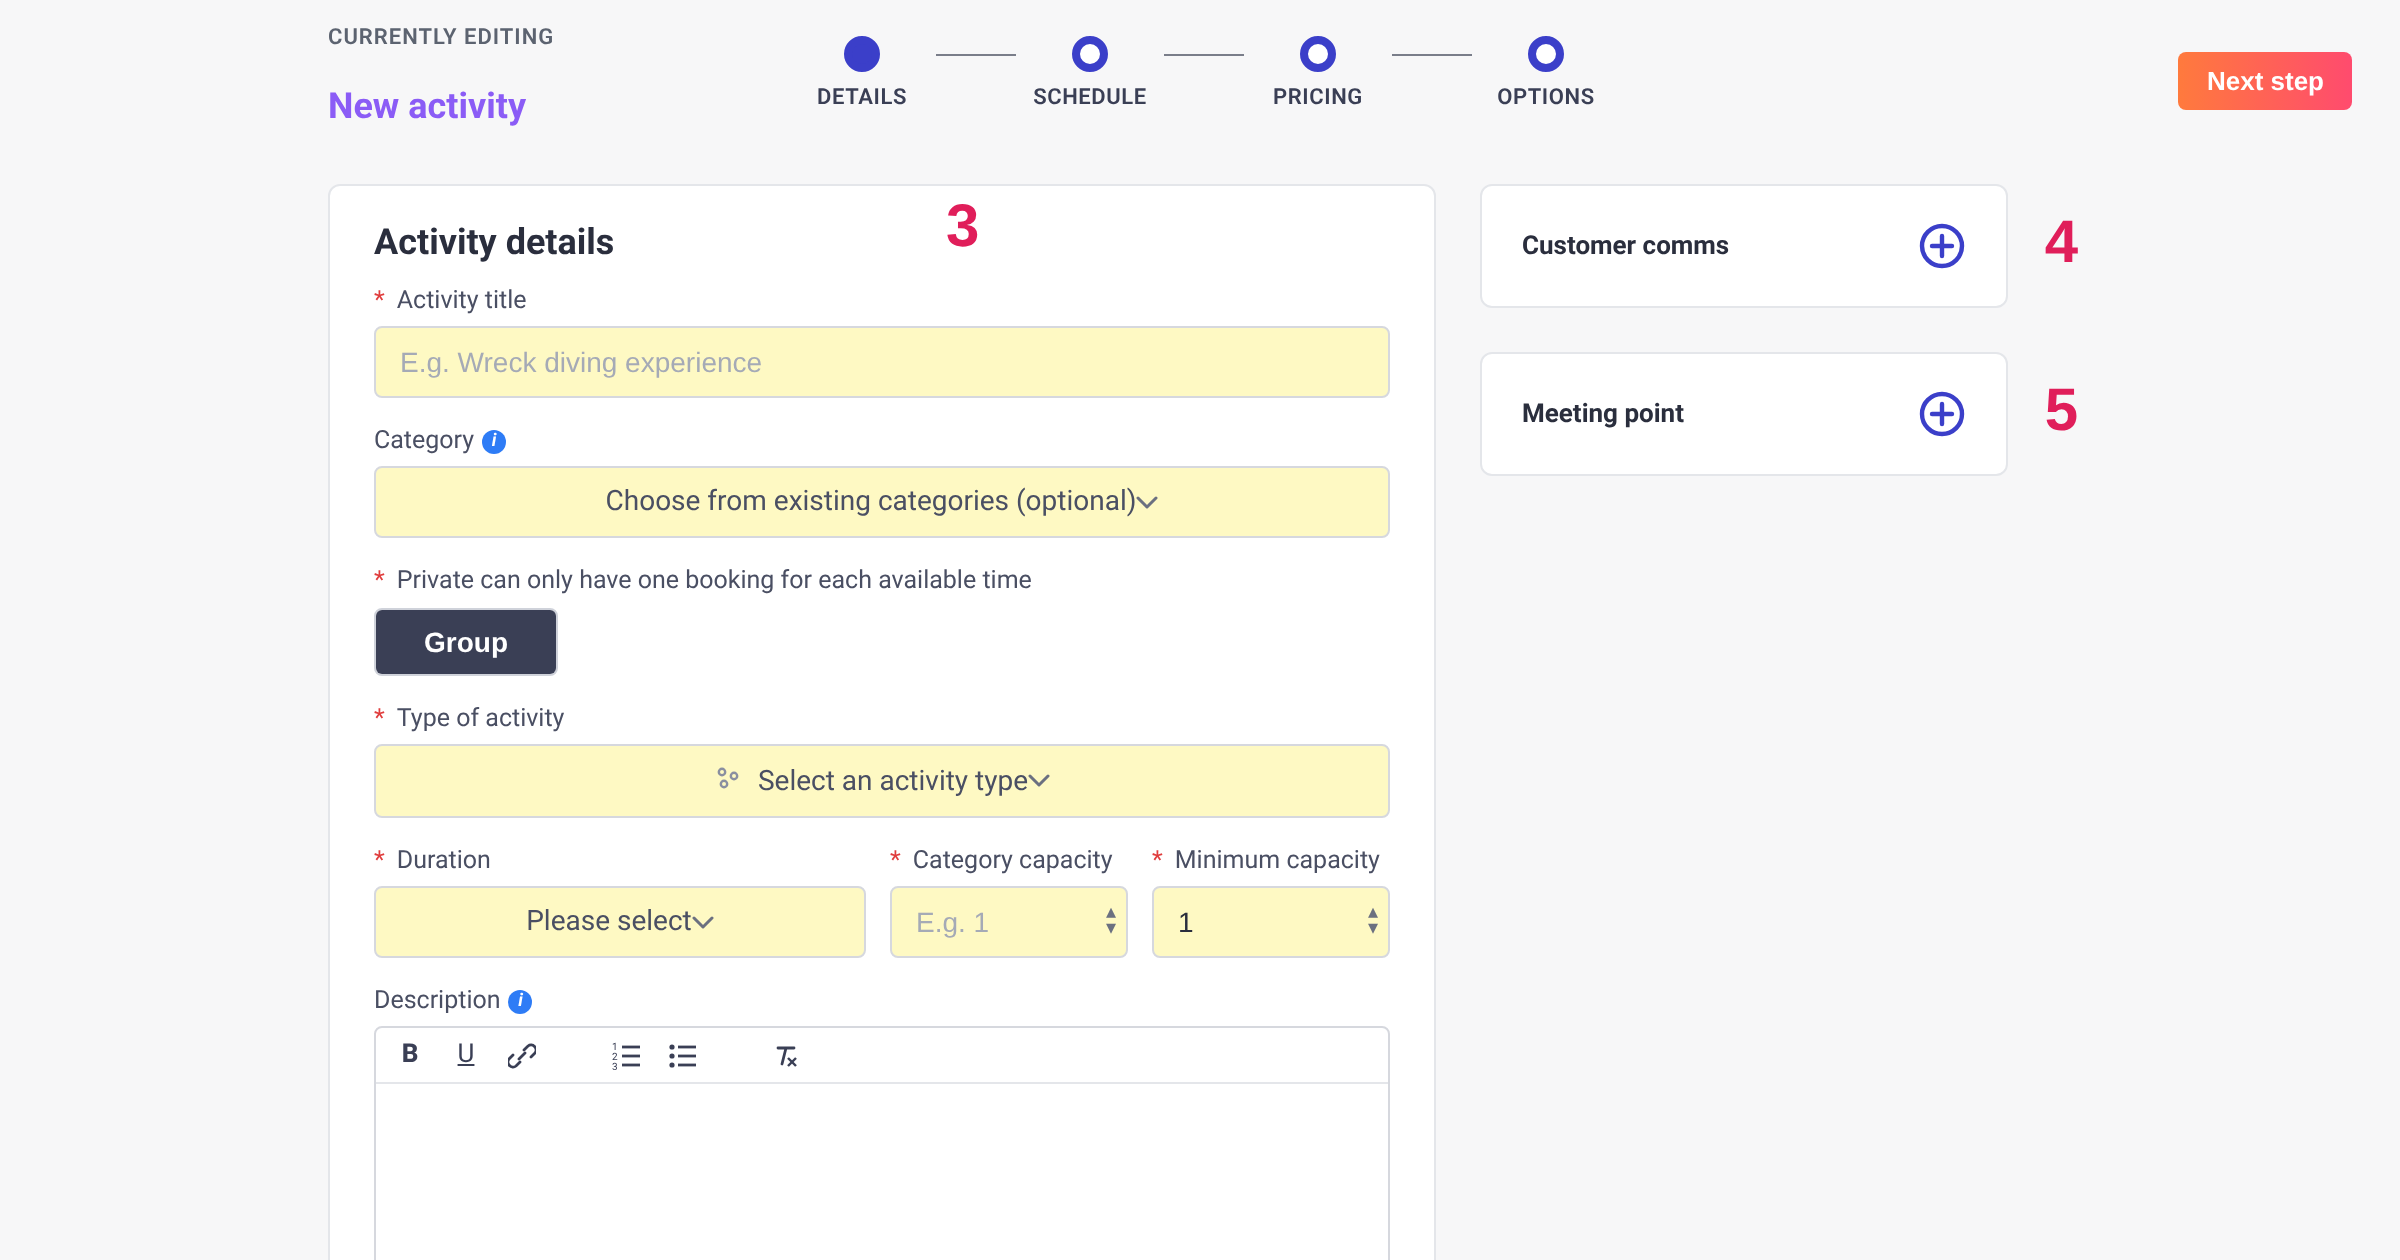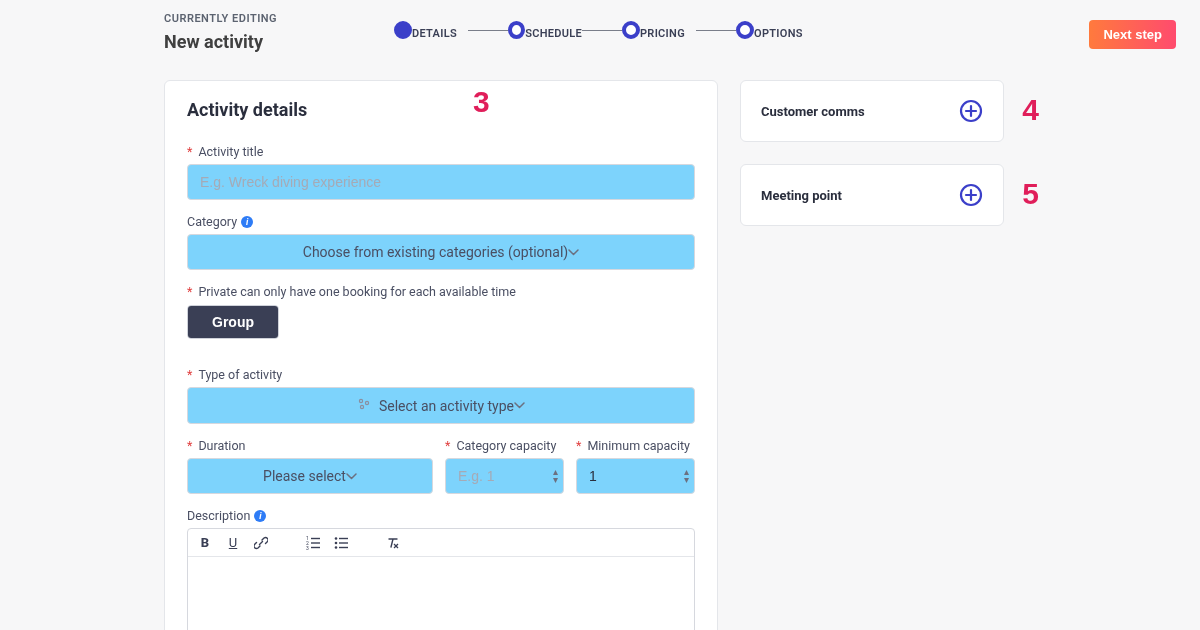--- a/index.html
+++ b/index.html
@@ -28,32 +28,32 @@
   .editing-label {
     font-size: 11px;
     letter-spacing: 0.5px;
     color: #5c6370;
     text-transform: uppercase;
     font-weight: 600;
   }
   .editing-title {
     font-size: 18px;
     font-weight: 700;
-    color: #404040;
-    margin-top: 6px;
+    color: #8b5cf6;
+    margin-top: 18px;
   }
   .stepper {
     display: flex;
     align-items: flex-start;
     gap: 0;
     padding-top: 0;
   }
   .step {
     display: flex;
-    flex-direction: row;
+    flex-direction: column;
     align-items: center;
     width: 74px;
     position: relative;
   }
   .step-dot {
     width: 18px;
     height: 18px;
     border-radius: 50%;
     background: #fff;
     border: 4px solid #3b3fc9;
@@ -124,21 +124,21 @@
     position: absolute;
     font-size: 30px;
     font-weight: 800;
     color: #e01e5a;
     font-family: Arial, sans-serif;
   }
   .section-title {
     font-size: 18px;
     font-weight: 700;
     color: #2a2e3d;
-    margin-bottom: 24px;
+    margin-bottom: 11px;
     display: flex;
     align-items: center;
     gap: 10px;
   }
   .label {
     font-size: 12.5px;
     color: #4a4f63;
     margin-bottom: 5px;
     display: flex;
     align-items: center;
@@ -155,39 +155,39 @@
   .field {
     margin-bottom: 14px;
   }
   input[type=text], input[type=number], .select, .textarea {
     width: 100%;
     border: 1px solid #d6d8de;
     border-radius: 4px;
     padding: 9px 12px;
     font-size: 14px;
     color: #2a2e3d;
-    background: #7dd3fc;
+    background: #fef9c3;
   }
   input::placeholder { color: #a5aab6; }
   .select {
     display: flex;
     align-items: center;
     justify-content: center;
     cursor: pointer;
     color: #4a4f63;
   }
   .select .sel-text { color:#4a4f63; }
   .chev { color:#6b7080; font-size:12px; }
   .chev svg { display:block; }
   .toggle {
     display: inline-flex;
     border: 1px solid #cfd2da;
     border-radius: 4px;
     overflow: hidden;
-    margin-bottom: 28px;
+    margin-bottom: 14px;
   }
   .toggle button {
     border:none;
     padding: 8px 24px;
     font-size: 14px;
     font-weight: 600;
     cursor: pointer;
     background: #fff;
     color: #3a3f55;
   }

